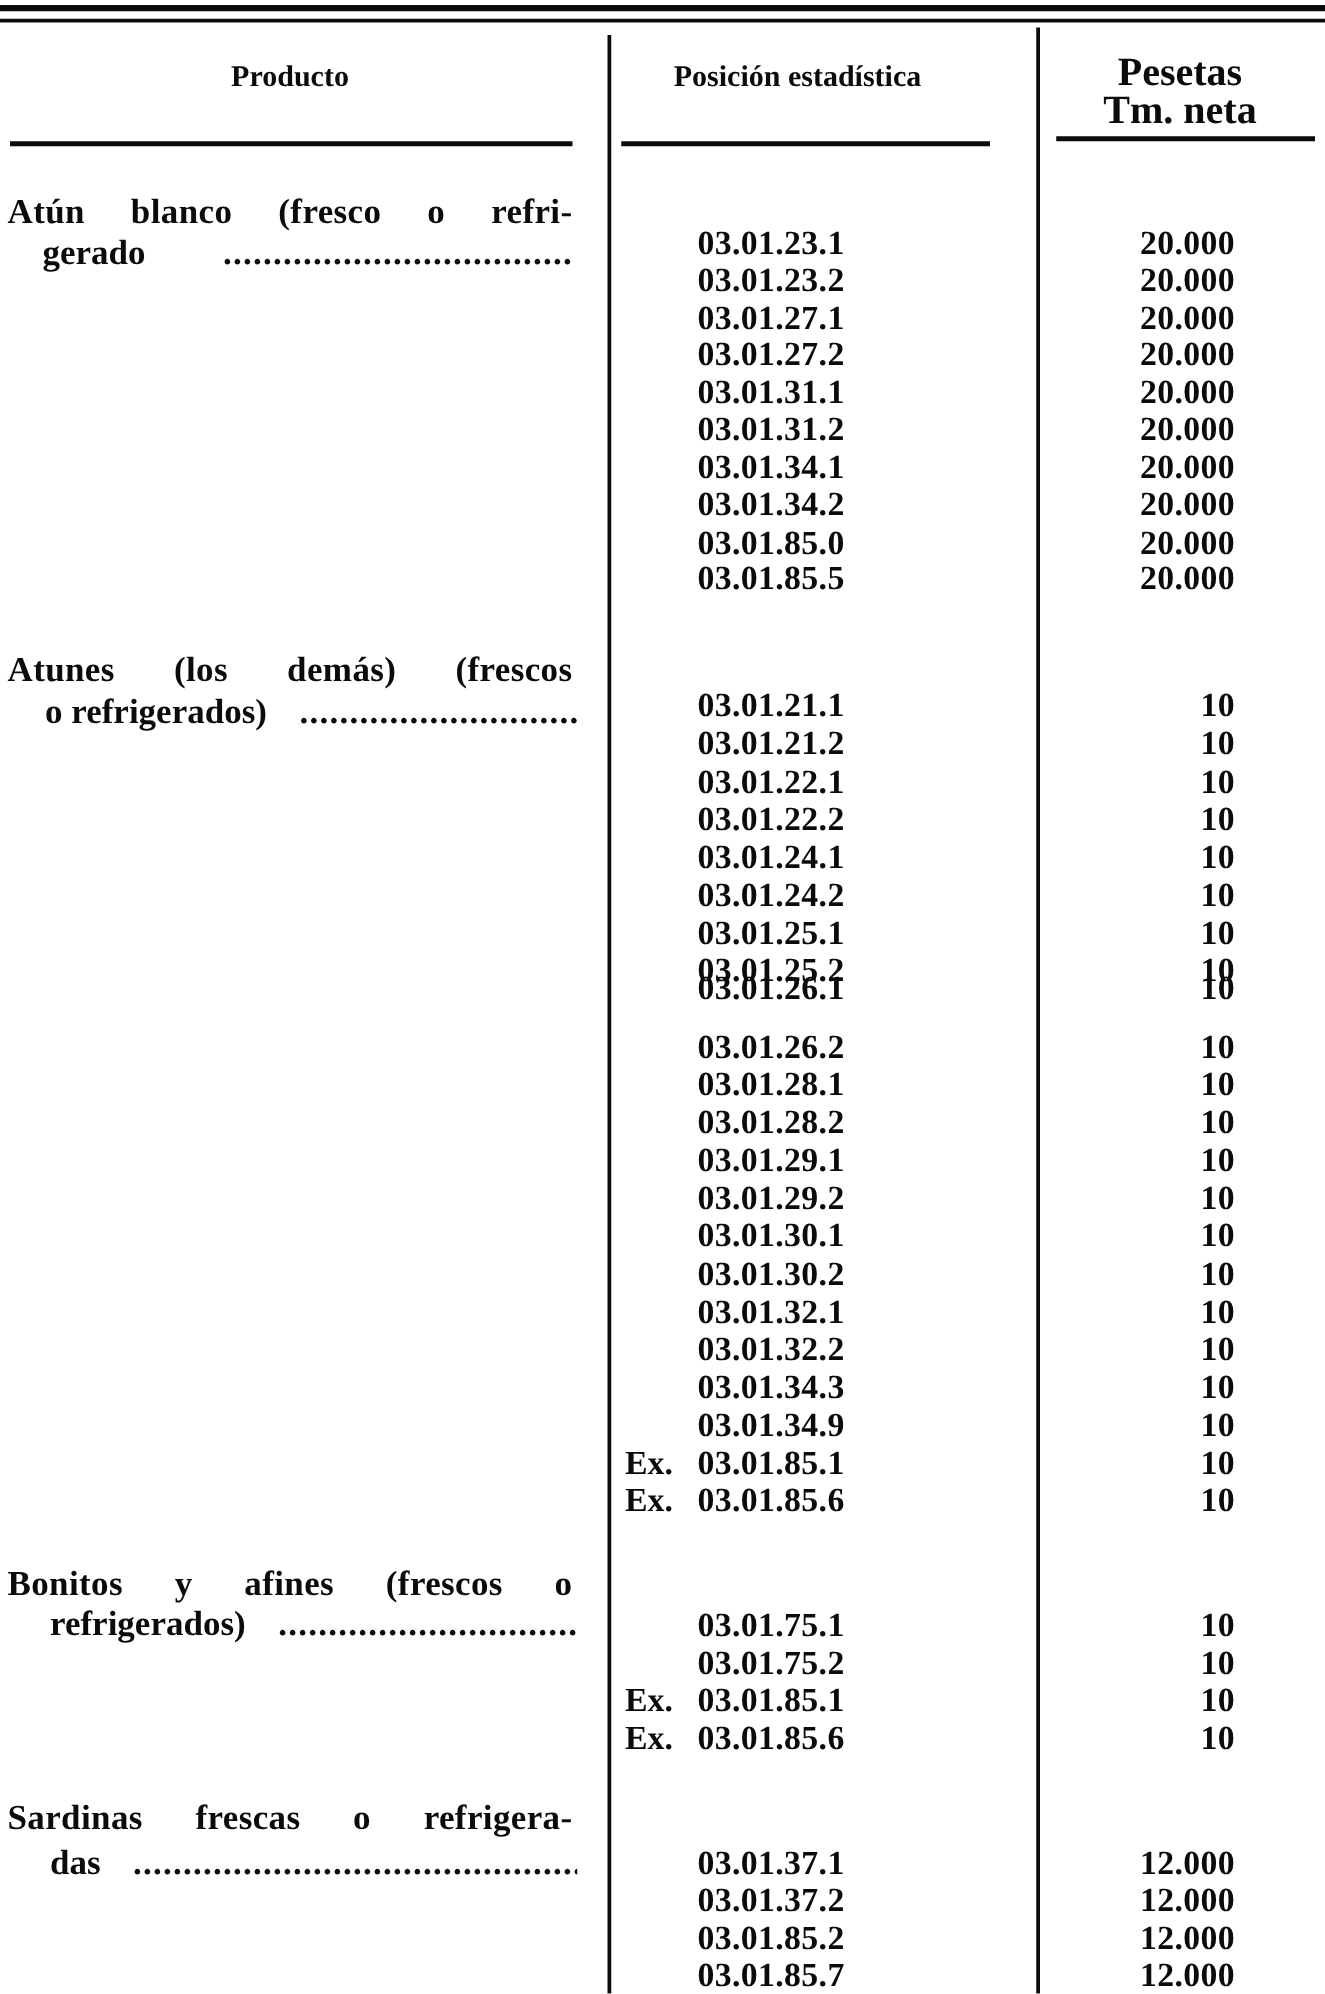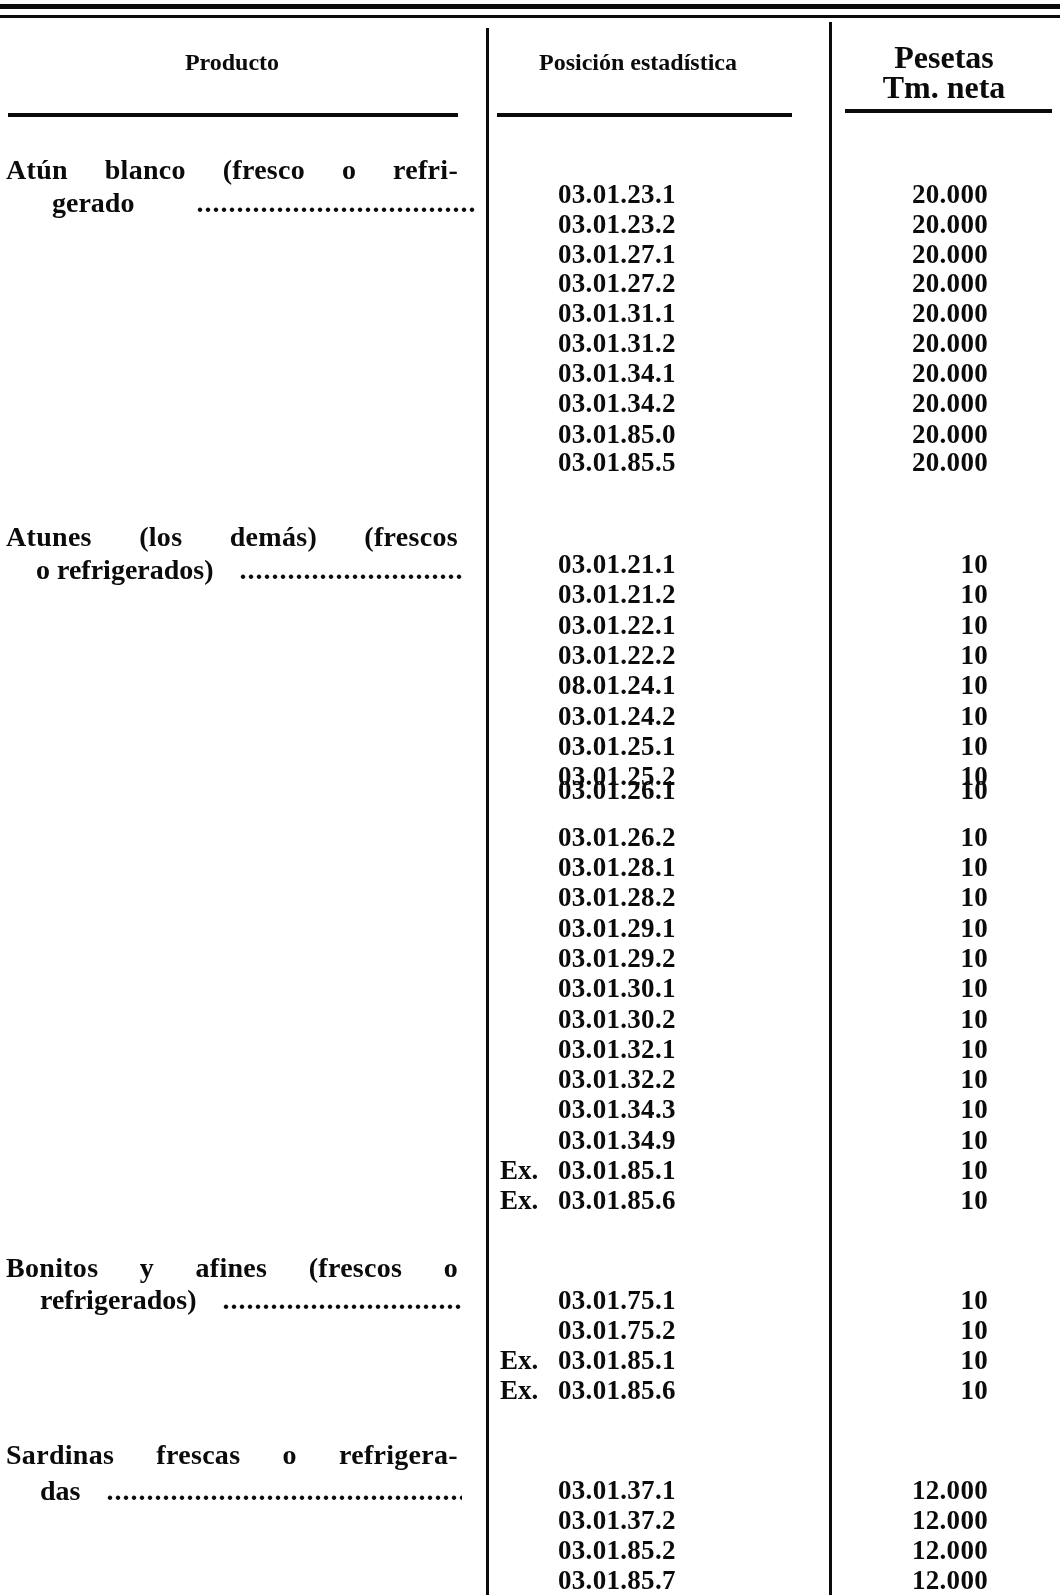--- a/index.html
+++ b/index.html
@@ -43,21 +43,21 @@
     <div>Pesetas</div>
     <div>Tm. neta</div>
   </div>
 
   <div class="hline" style="left:8px;top:113px;width:450px;height:4px;"></div>
   <div class="hline" style="left:497px;top:113px;width:295px;height:4px;"></div>
   <div class="hline" style="left:845px;top:109px;width:207px;height:4px;"></div>
 
   <div id="groups-root">
       <div class="pl1" style="top: 155px;">Atún blanco (fresco o refri-</div>
-      <div class="pl2" style="left: 52px; top: 188px; width: 424px; gap: 36px;">
+      <div class="pl2" style="left: 34px; top: 188px; width: 424px; gap: 36px;">
         <span>gerado</span>
         <span class="dots">................................................................</span>
       </div>
       <div class="row" style="top: 180px; height: 29.8px; line-height: 29.8px;">
         <span class="ex"></span>
         <span class="code">03.01.23.1</span>
         <span class="value">20.000</span>
       </div>
       <div class="row" style="top: 209.8px; height: 29.8px; line-height: 29.8px;">
         <span class="ex"></span>
@@ -124,21 +124,21 @@
         <span class="code">03.01.22.1</span>
         <span class="value">10</span>
       </div>
       <div class="row" style="top: 639.9px; height: 30.3px; line-height: 30.3px;">
         <span class="ex"></span>
         <span class="code">03.01.22.2</span>
         <span class="value">10</span>
       </div>
       <div class="row" style="top: 670.2px; height: 30.3px; line-height: 30.3px;">
         <span class="ex"></span>
-        <span class="code">08.01.24.1</span>
+        <span class="code">03.01.24.1</span>
         <span class="value">10</span>
       </div>
       <div class="row" style="top: 700.5px; height: 30.3px; line-height: 30.3px;">
         <span class="ex"></span>
         <span class="code">03.01.24.2</span>
         <span class="value">10</span>
       </div>
       <div class="row" style="top: 730.8px; height: 30.3px; line-height: 30.3px;">
         <span class="ex"></span>
         <span class="code">03.01.25.1</span>

